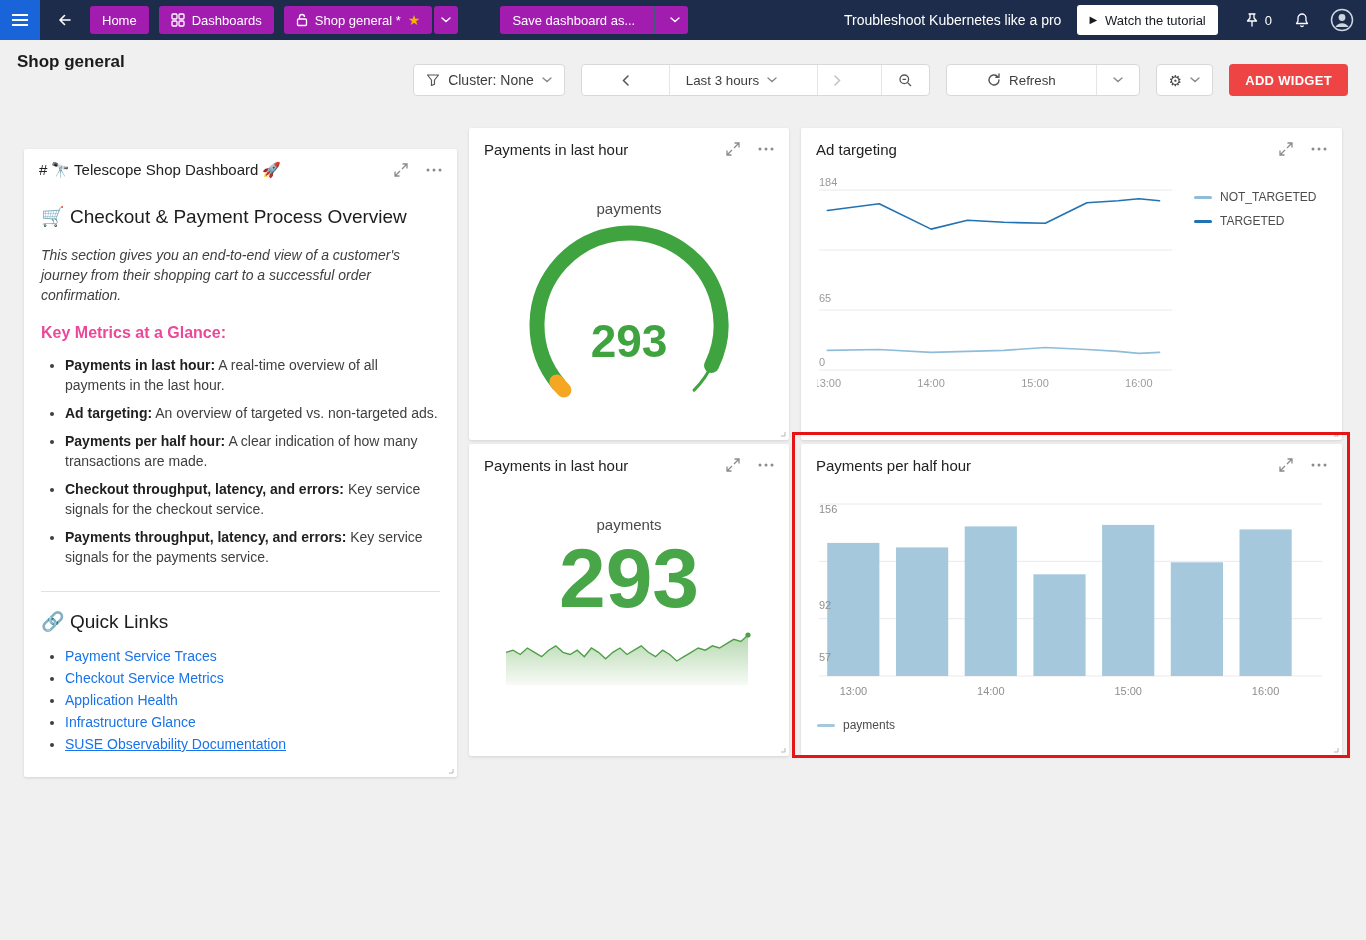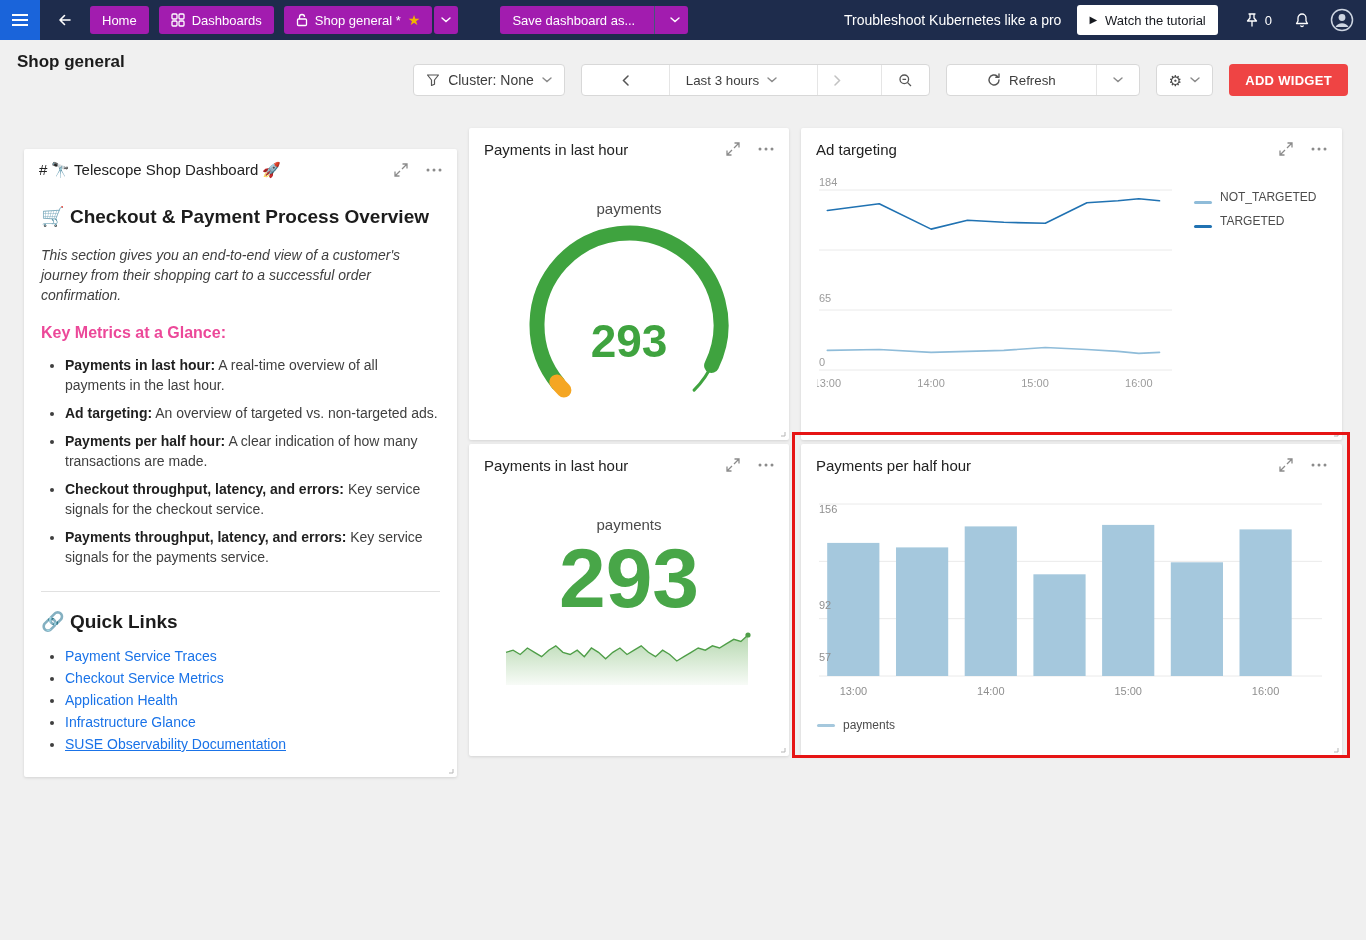--- a/index.html
+++ b/index.html
@@ -52,21 +52,21 @@
   #w-number   { left:469px; top:444px; width:320px; height:312px; }
   #w-bars     { left:801px; top:444px; width:541px; height:312px; }
   .w-head { display:flex; align-items:center; height:42px; padding:0 15px; }
   .w-title { flex:1; font-size:15px; color:#222; white-space:nowrap; overflow:hidden; }
   .w-icons { display:flex; align-items:center; gap:18px; }
   .w-icons button { color:#8b8b8b; display:flex; align-items:center; }
   .resize { position:absolute; right:3px; bottom:3px; color:#b5b5b5; display:flex; }
 
   
   .md-body { padding:0 17px; }
-  .md-h2 { font-size:19px; font-weight:bold; color:#1c1c1c; margin-top:14px; line-height:24px; }
+  .md-h2 { font-size:19px; font-weight:normal; color:#1c1c1c; margin-top:14px; line-height:24px; }
   .md-p { font-size:14px; color:#3f3f3f; line-height:20px; margin-top:16px;font-style:italic; }
   .md-h3 { font-size:16px; font-weight:bold; color:#ec4899; margin-top:18px; line-height:20px; }
   .md-ul { margin-top:12px; padding-left:24px; }
   .md-ul li { font-size:14px; line-height:20px; color:#3f3f3f; margin-bottom:8px; }
   .md-ul strong { color:#1f1f1f; }
   .md-hr { border:none; border-top:1px solid #e1e1e1; margin-top:24px; }
   .links-h { margin-top:18px; }
   .links { margin-top:12px; }
   .links li { margin-bottom:2px; line-height:20px; }
   .links a { color:#1a73e8; text-decoration:none; font-size:14px; }
@@ -76,21 +76,21 @@
   .center-body { text-align:center; }
   .metric-label { font-size:15px; color:#4a4a4a; margin-top:30px; }
   .gauge-host { width:240px; height:200px; margin:4px auto 0; }
   .big-number { font-size:84px; font-weight:bold; color:#48a648; line-height:0.95; margin-top:6px; }
   .spark-host { width:250px; height:58px; margin:10px auto 0; }
 
   
   .ad-body { display:flex; padding:4px 10px 0 16px; }
   .line-host { width:365px; height:220px; flex:0 0 365px; }
   .ad-legend { padding-top:16px; padding-left:12px; }
-  .legend-item { display:flex; align-items:flex-end; gap:8px; font-size:12px; color:#4c4c4c; margin-bottom:10px; }
+  .legend-item { display:flex; align-items:center; gap:8px; font-size:12px; color:#4c4c4c; margin-bottom:10px; }
   .legend-swatch { display:inline-block; width:18px; height:3px; border-radius:2px; }
 
   
   .bar-body { padding:6px 16px 0; }
   .bar-host { width:509px; height:210px; }
   .bar-legend { display:flex; align-items:center; gap:8px; font-size:12px; color:#4c4c4c; margin-top:16px; }
 
   
   .annotation { position:absolute; left:792px; top:432px; width:558px; height:326px; border:3px solid #e61414; z-index:40; pointer-events:none; }
 </style>

